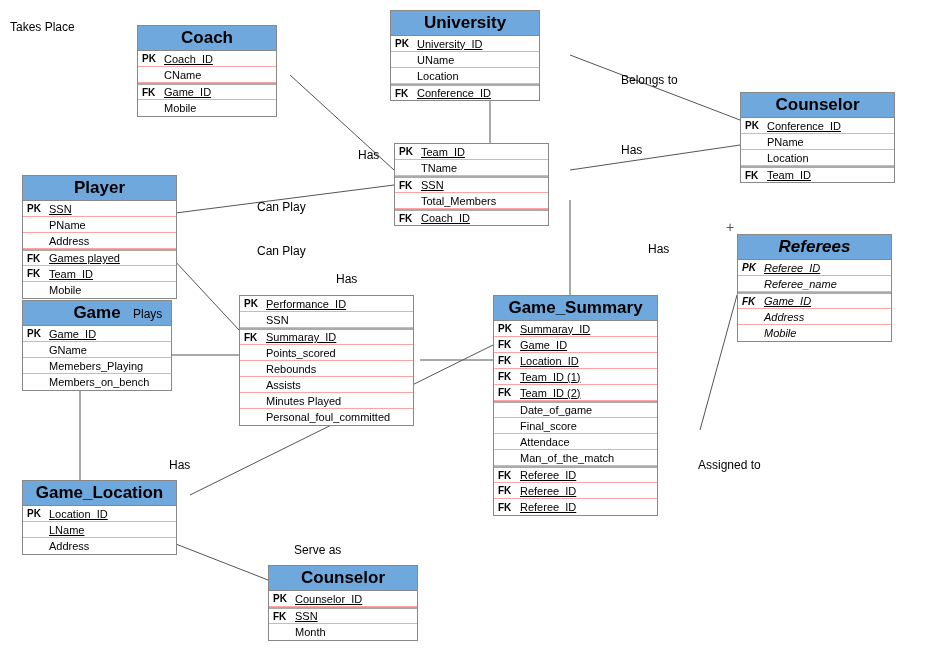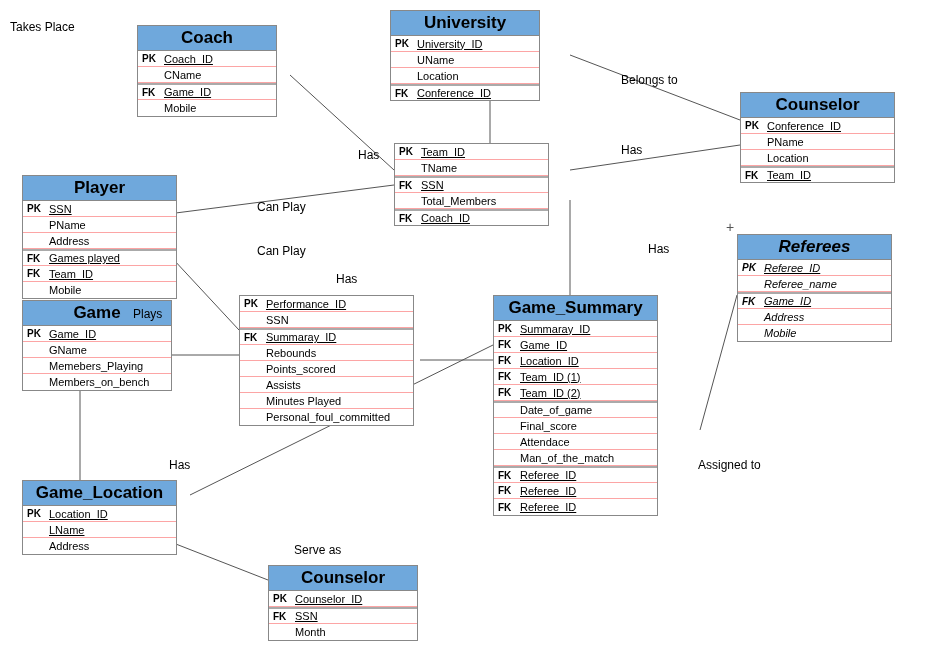--- a/index.html
+++ b/index.html
@@ -274,25 +274,25 @@
     <div class="entity-row">
       <span class="pk-label"></span>
       <span class="field-name no-underline">SSN</span>
     </div>
     <div class="entity-row separator">
       <span class="fk-label">FK</span>
       <span class="field-name">Summaray_ID</span>
     </div>
     <div class="entity-row">
       <span class="pk-label"></span>
+      <span class="field-name no-underline">Points_scored</span>
+    </div>
+    <div class="entity-row">
+      <span class="pk-label"></span>
       <span class="field-name no-underline">Rebounds</span>
-    </div>
-    <div class="entity-row">
-      <span class="pk-label"></span>
-      <span class="field-name no-underline">Points_scored</span>
     </div>
     <div class="entity-row">
       <span class="pk-label"></span>
       <span class="field-name no-underline">Assists</span>
     </div>
     <div class="entity-row">
       <span class="pk-label"></span>
       <span class="field-name no-underline">Minutes Played</span>
     </div>
     <div class="entity-row">

